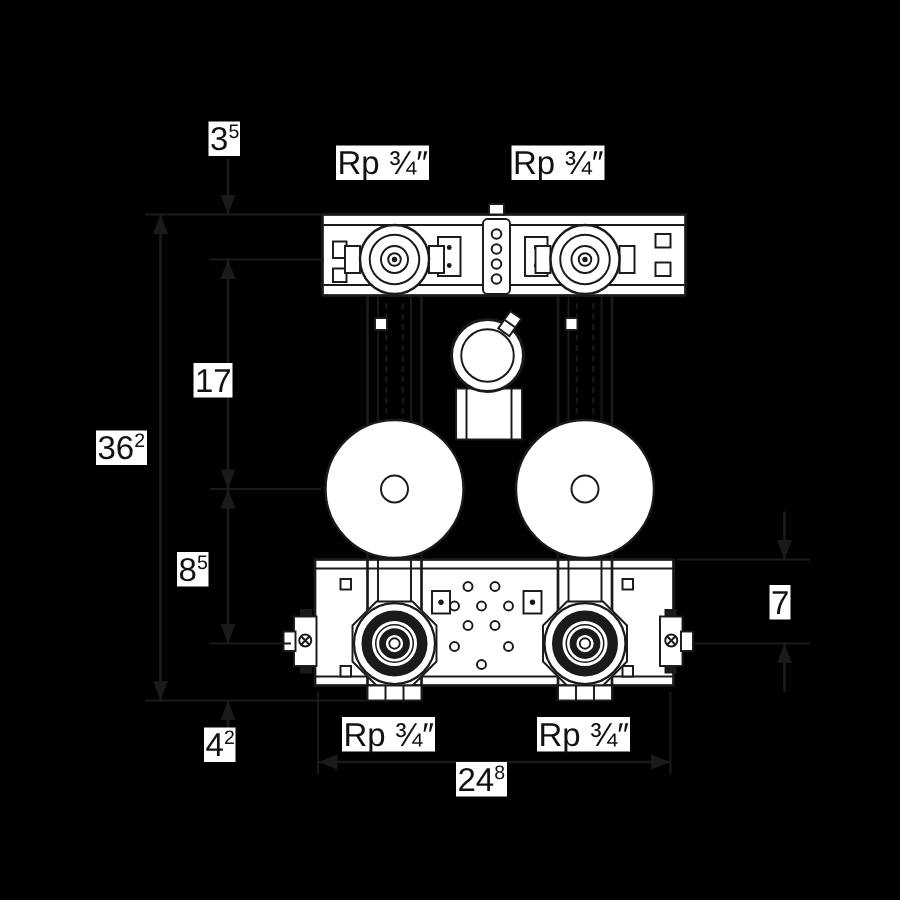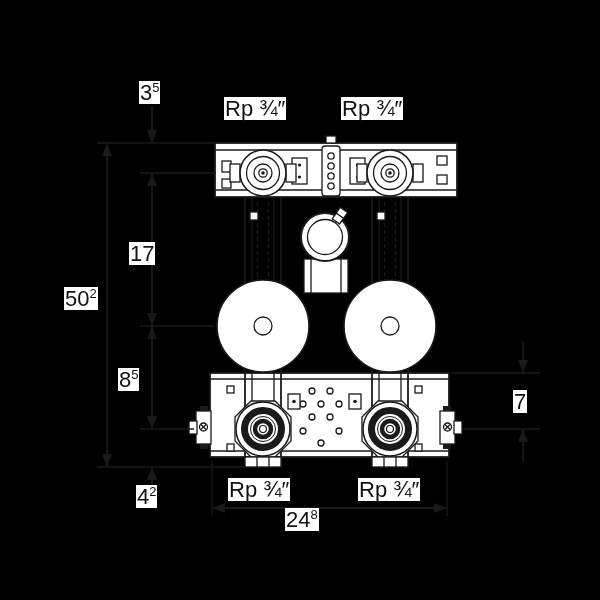--- a/index.html
+++ b/index.html
@@ -225,26 +225,26 @@
   </g>
 </svg>
 
   <div class="label" style="left:139px; top:81px;"><span>3</span><span class="sup">5</span></div>
 
   <div class="label" style="left:224px; top:97px;">Rp ¾″</div>
   <div class="label" style="left:341px; top:97px;">Rp ¾″</div>
 
   <div class="label" style="left:129px; top:242px;"><span>17</span><span class="sup"></span></div>
 
-  <div class="label" style="left:64px; top:287px;"><span>50</span><span class="sup">2</span></div>
+  <div class="label" style="left:64px; top:287px;"><span>36</span><span class="sup">2</span></div>
 
   <div class="label" style="left:118px; top:368px;"><span>8</span><span class="sup">5</span></div>
 
   <div class="label" style="left:513px; top:390px;"><span>7</span><span class="sup"></span></div>
 
   <div class="label" style="left:228px; top:478px;">Rp ¾″</div>
   <div class="label" style="left:358px; top:478px;">Rp ¾″</div>
 
   <div class="label" style="left:136px; top:485px;"><span>4</span><span class="sup">2</span></div>
 
-  <div class="label" style="left:285px; top:508px;"><span>24</span><span class="sup">8</span></div>
+  <div class="label" style="left:304px; top:508px;"><span>24</span><span class="sup">8</span></div>
 
 </div>
 
 </body></html>

